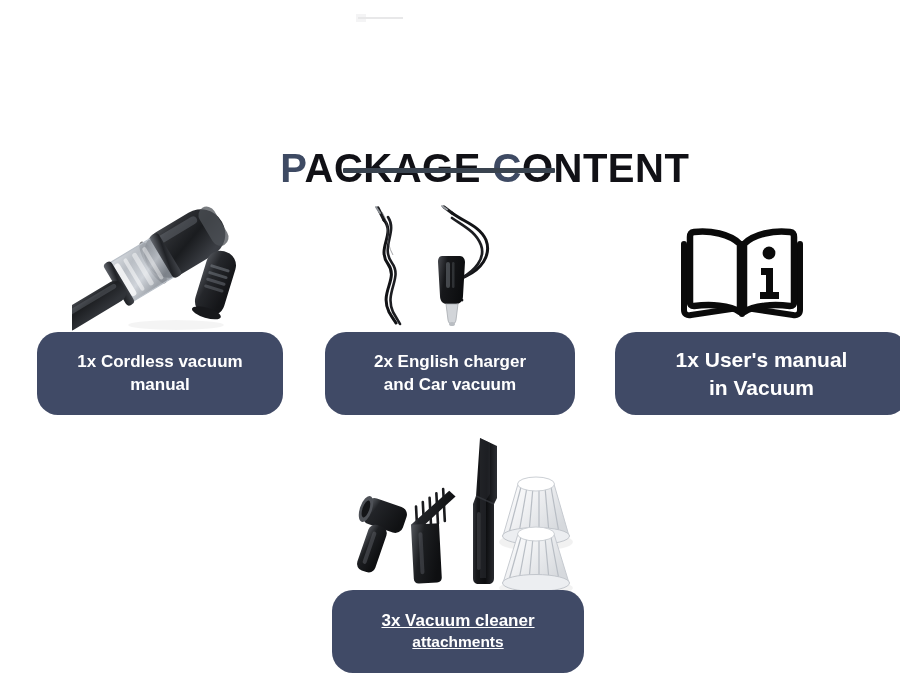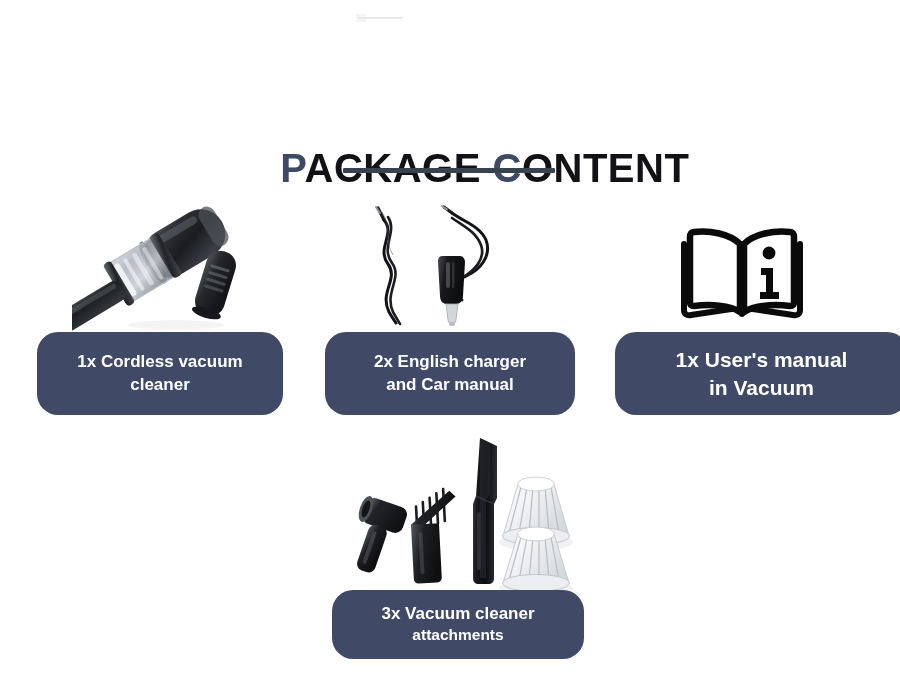--- a/index.html
+++ b/index.html
@@ -82,21 +82,21 @@
     line-height: 1.32;
     box-sizing: border-box;
     padding: 6px 12px;
   }
   .pill-line-1 { display: block; }
   .pill-line-2 { display: block; }
 
   #pill-1 { left: 37px;  top: 332px; width: 246px; height: 83px; font-size: 17px; }
   #pill-2 { left: 325px; top: 332px; width: 250px; height: 83px; font-size: 17px; }
   #pill-3 { left: 615px; top: 332px; width: 293px; height: 83px; font-size: 21px; }
-  #pill-4 { left: 332px; top: 590px; width: 252px; height: 69px; font-size: 17px; }
+  #pill-4 { left: 332px; top: 590px; width: 252px; height: 83px; font-size: 17px; text-decoration: underline; }
   #pill-4 .pill-line-2 { font-size: 15.5px; }
 
   
   .img-block { position: absolute; }
 
   
   #vacuum-img { left: 72px; top: 192px; width: 180px; height: 142px; }
 
   
   #charger-img { left: 362px; top: 200px; width: 150px; height: 130px; }
@@ -328,28 +328,28 @@
         </g>
         <ellipse cx="196" cy="102" rx="18.5" ry="7" fill="#ffffff" stroke="#ccd0d5" stroke-width="1"></ellipse>
         <ellipse cx="196" cy="151" rx="33.5" ry="8.5" fill="#eceef1" stroke="#c2c6cc" stroke-width="1"></ellipse>
       </g>
     </svg>
   </div>
 
   <div class="pill" id="pill-1">
     <span>
       <span class="pill-line-1">1x Cordless vacuum</span>
-      <span class="pill-line-2">cleaner</span>
+      <span class="pill-line-2">manual</span>
     </span>
   </div>
 
   <div class="pill" id="pill-2">
     <span>
       <span class="pill-line-1">2x English charger</span>
-      <span class="pill-line-2">and Car manual</span>
+      <span class="pill-line-2">and Car vacuum</span>
     </span>
   </div>
 
   <div class="pill" id="pill-3">
     <span>
       <span class="pill-line-1">1x User's manual</span>
       <span class="pill-line-2">in Vacuum</span>
     </span>
   </div>
 

